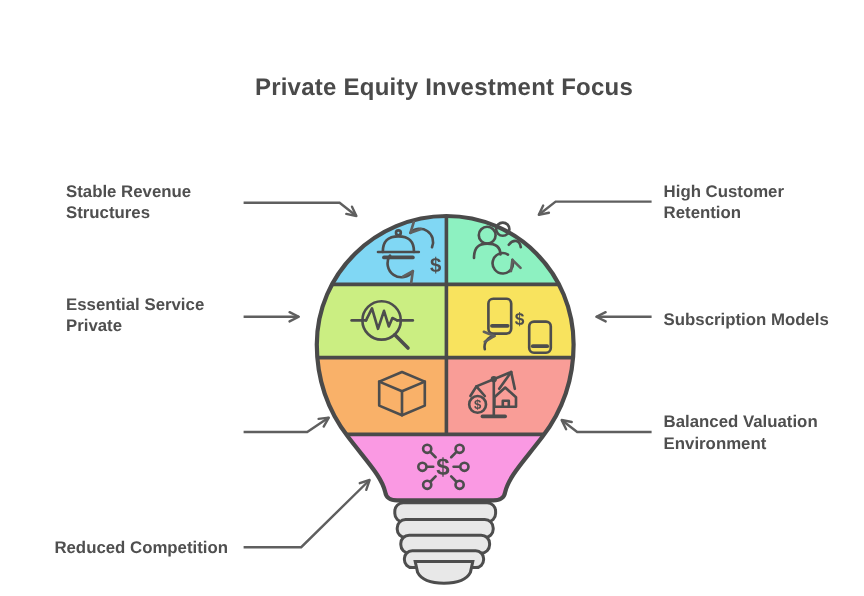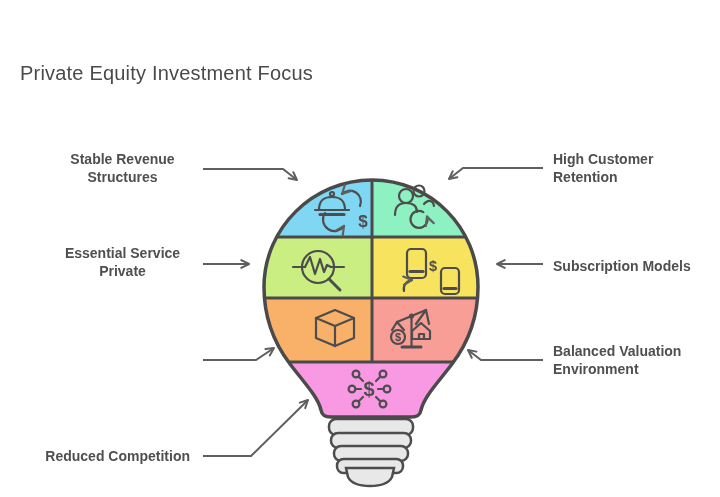--- a/index.html
+++ b/index.html
@@ -1,27 +1,27 @@
 <!DOCTYPE html>
 <html><head>
 <meta charset="utf-8">
 <style>
   html,body{margin:0;padding:0;background:#fff;}
   #stage{
     position:relative;width:720px;height:497px;background:#fff;overflow:hidden;
     font-family:"Liberation Sans",sans-serif;
   }
   #title{
-    position:absolute;left:20px;right:0;top:49px;
-    font-size:20px;font-weight:400;color:#4a4a4a;letter-spacing:.2px;
+    position:absolute;left:20px;right:0;top:49px;text-align:center;
+    font-size:20px;font-weight:700;color:#4a4a4a;letter-spacing:.2px;
   }
   .lbl{
     position:absolute;font-size:14px;line-height:17.5px;font-weight:700;color:#4f4f4f;
   }
-  .lbl.right{text-align:center;}
+  .lbl.right{text-align:left;}
   .lbl.nowrap{white-space:nowrap;}
   svg{position:absolute;left:0;top:0;}
   .arrow{stroke:#5f5f5f;stroke-width:2;fill:none;}
   .icon{stroke:#4d4d4d;stroke-width:2.2;fill:none;stroke-linecap:round;stroke-linejoin:round;}
   .icon-txt{fill:#4d4d4d;stroke:none;font-family:"Liberation Sans",sans-serif;font-weight:700;}
   .divider{stroke:#4a4a4a;stroke-width:3;fill:none;}
   .outline{stroke:#4a4a4a;stroke-width:3.5;fill:none;}
   .base-band{fill:#e8e8e8;stroke:#4d4d4d;stroke-width:2.5;}
 </style>
 </head>

